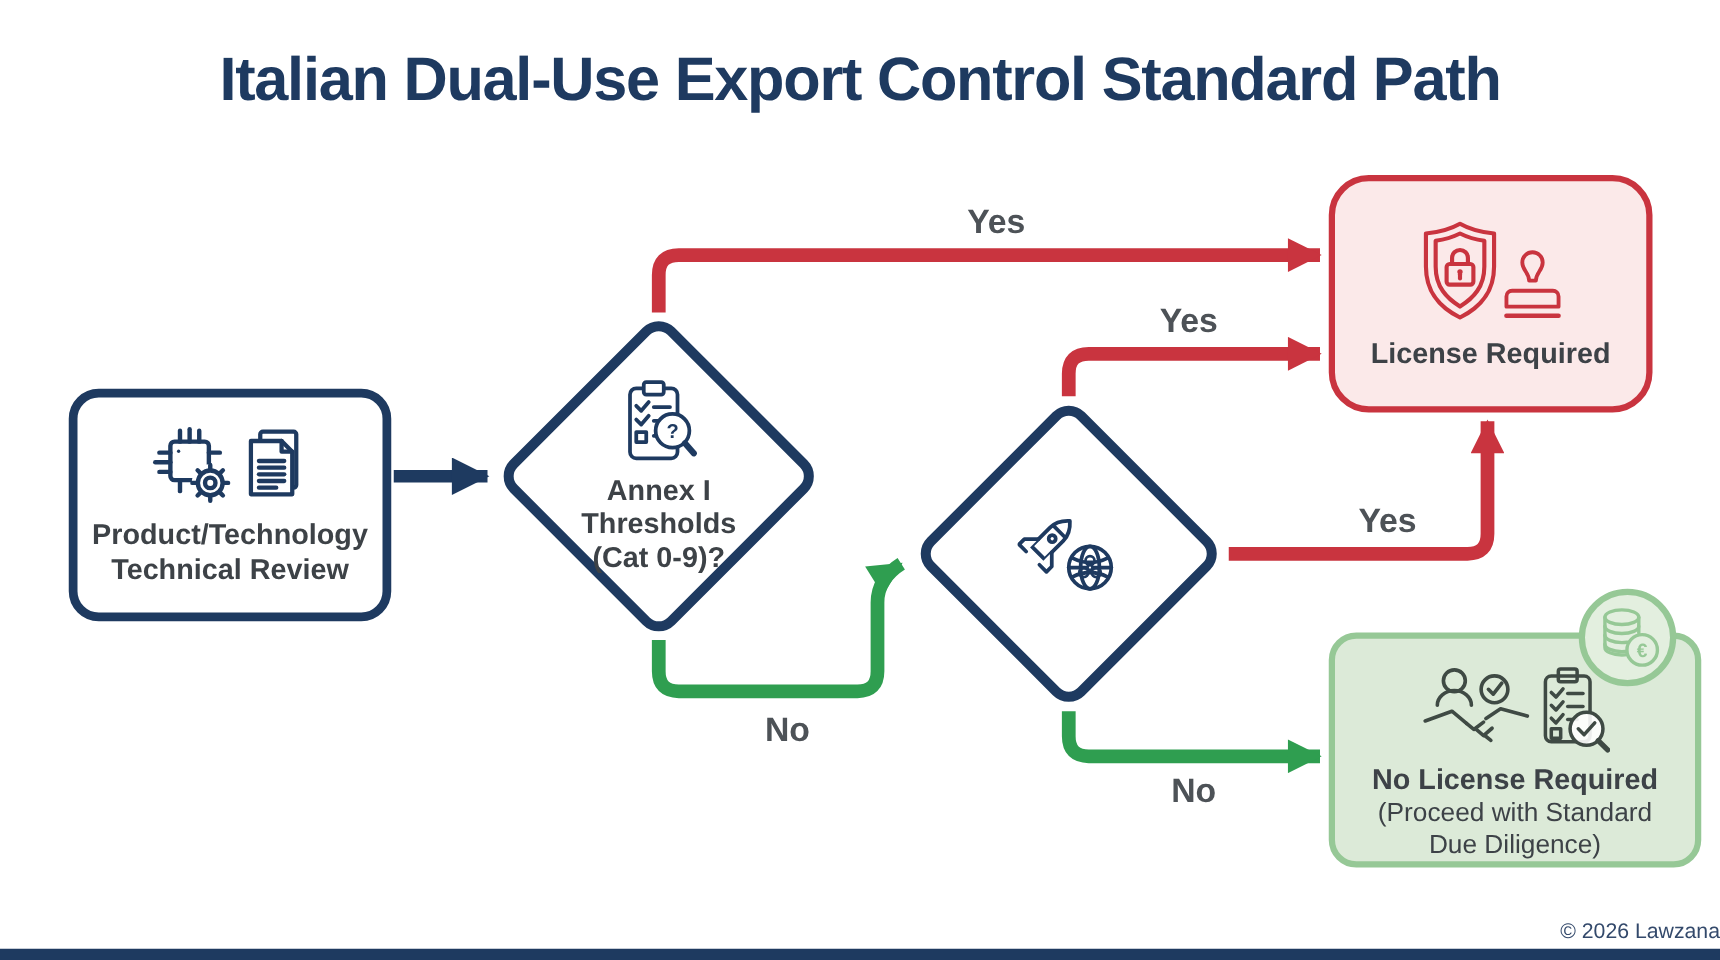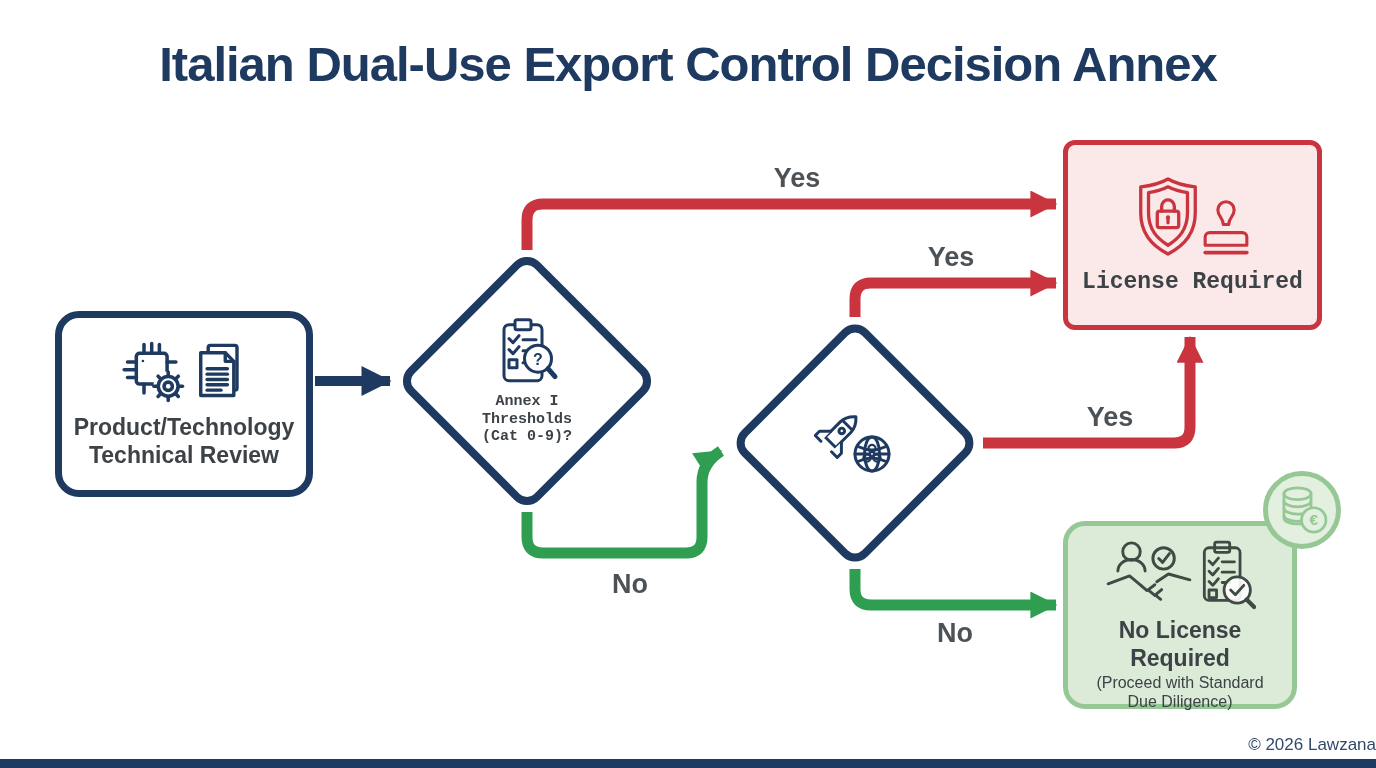--- a/index.html
+++ b/index.html
@@ -18,51 +18,51 @@
   .edges{position:absolute;left:0;top:0;z-index:3;pointer-events:none;}
   .edge-red{stroke:var(--red);stroke-width:11;fill:none;}
   .edge-green{stroke:var(--green);stroke-width:11;fill:none;}
   .edge-navy{stroke:var(--navy);stroke-width:10;fill:none;}
   .edge-label{position:absolute;z-index:5;transform:translate(-50%,-50%);
               font-size:27px;font-weight:700;color:var(--edge-label);}
   .box{position:absolute;z-index:2;display:flex;flex-direction:column;
        align-items:center;justify-content:center;background:#fff;text-align:center;}
   .start-box{left:55px;top:288px;width:258px;height:186px;border:7px solid var(--navy);border-radius:24px;margin-top:23px;}
   .license-box{left:1063px;top:140px;width:259px;height:190px;background:var(--red-fill);
-               border:5px solid var(--red);border-radius:12px;font-family:Liberation Mono, monospace;}
-  .nolicense-box{left:1063px;top:506px;width:234px;height:188px;background:var(--green-fill);
-                 border:5px solid var(--green-border);border-radius:22px;padding-top:20px;margin-top:15px;}
+               border:5px solid var(--red);border-radius:32px;}
+  .nolicense-box{left:1063px;top:506px;width:298px;height:188px;background:var(--green-fill);
+                 border:5px solid var(--green-border);border-radius:22px;padding-top:20px;}
   .icon-row{display:flex;align-items:center;justify-content:center;}
   .box-label{font-weight:bold;font-size:23px;color:var(--text-dark);line-height:1.22;white-space:pre-line;margin-top:8px;}
-  .nl-subtitle{font-size:16px;color:var(--text-dark);line-height:1.18;white-space:pre-line;margin-top:2px;}
+  .nl-subtitle{font-size:21px;color:var(--text-dark);line-height:1.18;white-space:pre-line;margin-top:2px;}
   .diamond{position:absolute;z-index:2;}
   .dshape{position:absolute;inset:0;border:8px solid var(--navy);border-radius:18px;
           background:#fff;transform:rotate(45deg);}
   .dcontent{position:absolute;left:50%;top:50%;transform:translate(-50%,-50%);
             display:flex;flex-direction:column;align-items:center;width:176px;text-align:center;}
-  .dlabel{font-weight:bold;font-size:15px;color:var(--text-dark);line-height:1.17;white-space:pre-line;margin-top:4px;font-family:Liberation Mono, monospace;}
+  .dlabel{font-weight:bold;font-size:23px;color:var(--text-dark);line-height:1.17;white-space:pre-line;margin-top:4px;}
   .badge{position:absolute;left:1263px;top:471px;width:78px;height:78px;z-index:4;
          border-radius:50%;background:var(--badge-fill);border:5px solid var(--green-border);
          display:flex;align-items:center;justify-content:center;}
   .footer-text{position:absolute;left:0;bottom:13px;width:100%;text-align:right;z-index:2;
                font-size:17px;color:var(--footer-text);}
   .bottom-bar{position:absolute;left:0;bottom:0;width:100%;height:9px;background:var(--navy);z-index:2;}
   svg.icon{fill:none;stroke-linecap:round;stroke-linejoin:round;}
   .icon-navy{stroke:var(--navy);}
   .glyph{stroke:none;font-family:"Liberation Sans","DejaVu Sans",sans-serif;font-weight:bold;text-anchor:middle;}
   .fill-navy{fill:var(--navy);}
   .fill-green{fill:var(--green-border);}
   .fill-red{fill:var(--red);}
 </style>
 </head>
 <body>
 
 <div class="canvas">
 
-  <div class="title">Italian Dual-Use Export Control Decision Annex</div>
+  <div class="title">Italian Dual-Use Export Control Standard Path</div>
 
   <svg class="edges" width="1376" height="768" viewBox="0 0 1376 768">
     <defs>
       <marker id="ah-navy" viewBox="0 0 10 10" refX="9.5" refY="5" markerWidth="33" markerHeight="30" orient="auto" markerUnits="userSpaceOnUse">
         <path d="M0 0 L10 5 L0 10 Z" style="fill:var(--navy)"></path>
       </marker>
       <marker id="ah-red" viewBox="0 0 10 10" refX="9.5" refY="5" markerWidth="30" markerHeight="27" orient="auto" markerUnits="userSpaceOnUse">
         <path d="M0 0 L10 5 L0 10 Z" style="fill:var(--red)"></path>
       </marker>
       <marker id="ah-green" viewBox="0 0 10 10" refX="9.5" refY="5" markerWidth="30" markerHeight="27" orient="auto" markerUnits="userSpaceOnUse">

